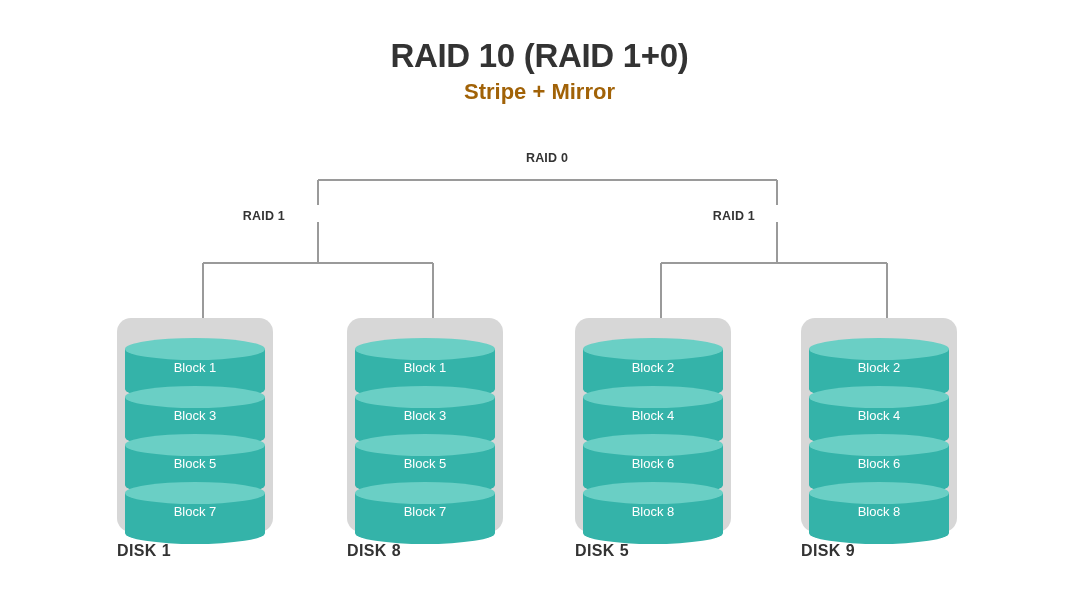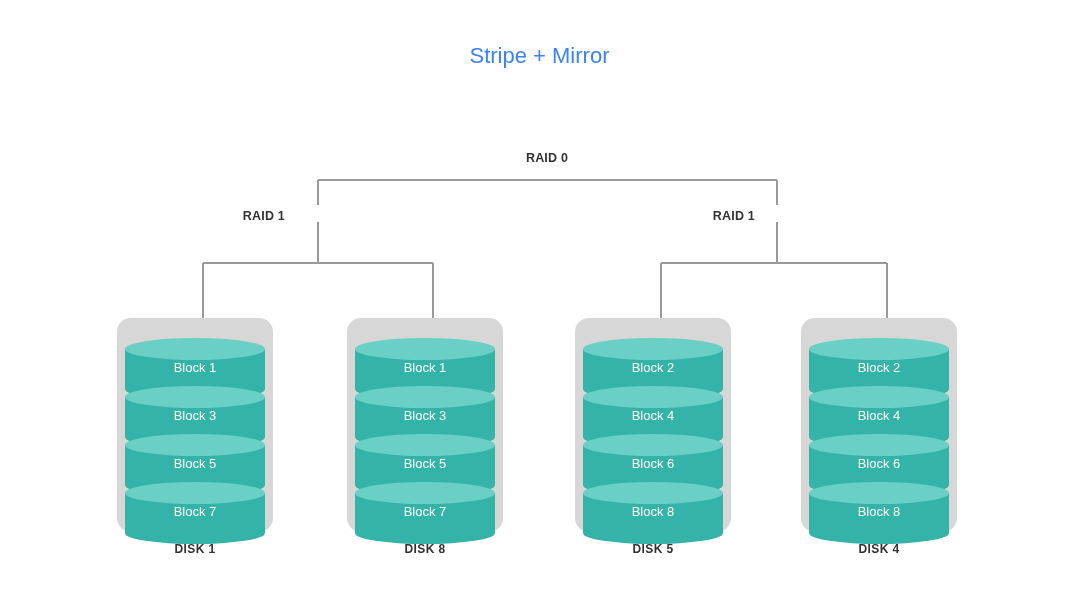--- a/index.html
+++ b/index.html
@@ -27,22 +27,22 @@
   #main-title {
     font-size: 33px;
     font-weight: bold;
     color: #333333;
     letter-spacing: -0.3px;
     line-height: 1.1;
   }
   #subtitle {
     margin-top: 6px;
     font-size: 22px;
-    font-weight: normal;
-    color: #3b82f6;
+    font-weight: bold;
+    color: #a16207;
     line-height: 1.1;
   }
 
   
   #tree-layer {
     position: absolute;
     top: 0;
     left: 8px;
     width: 1079px;
     height: 609px;
@@ -150,31 +150,31 @@
     color: #ffffff;
     line-height: 20px;
     z-index: 5;
     white-space: nowrap;
   }
   .disk-name {
     position: absolute;
     top: 224px;
     left: 0;
     width: 156px;
-    text-align: center;
-    font-size: 12px;
+    font-size: 16px;
     font-weight: bold;
     color: #333333;
     letter-spacing: 0.4px;
   }
 </style>
 </head>
 <body>
 
 <div id="title-block">
+  <div id="main-title">RAID 10 (RAID 1+0)</div>
   <div id="subtitle">Stripe + Mirror</div>
 </div>
 
 <div id="tree-layer">
   <svg width="1079" height="609" xmlns="http://www.w3.org/2000/svg">
     <g stroke="#9a9a9a" stroke-width="1.6" fill="none" shape-rendering="crispEdges">
 
       <path d="M 310 180 L 769 180"></path>
 
       <path d="M 310 180 L 310 205"></path>
@@ -318,16 +318,16 @@
           <div class="block-label">Block 6</div>
         </div>
         <div class="block" style="top:144px;">
           <div class="block-bottom"></div>
           <div class="block-body"></div>
           <div class="block-top"></div>
           <div class="block-label">Block 8</div>
         </div>
       </div>
     </div>
-    <div class="disk-name">DISK 4</div>
+    <div class="disk-name">DISK 9</div>
   </div>
 
 </div>
 
 </body></html>

